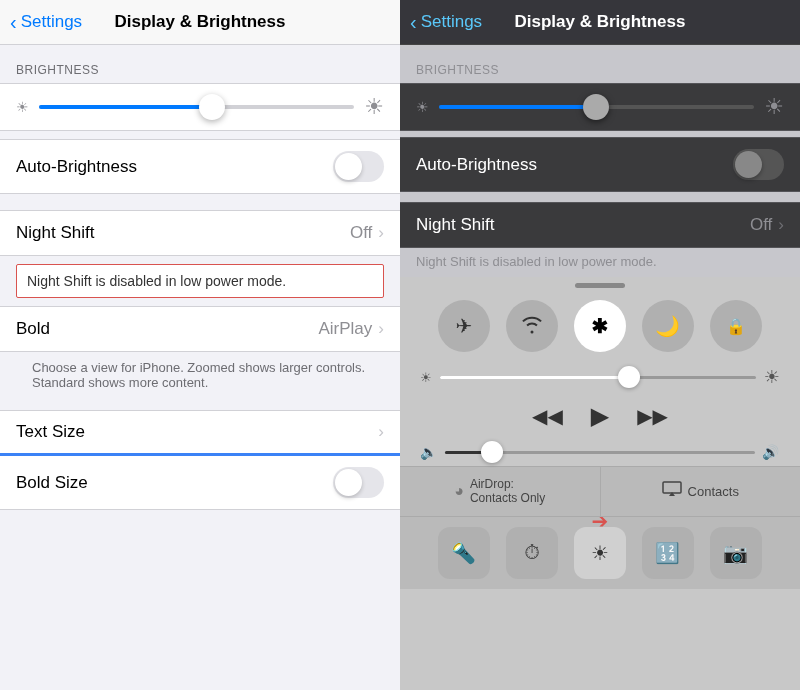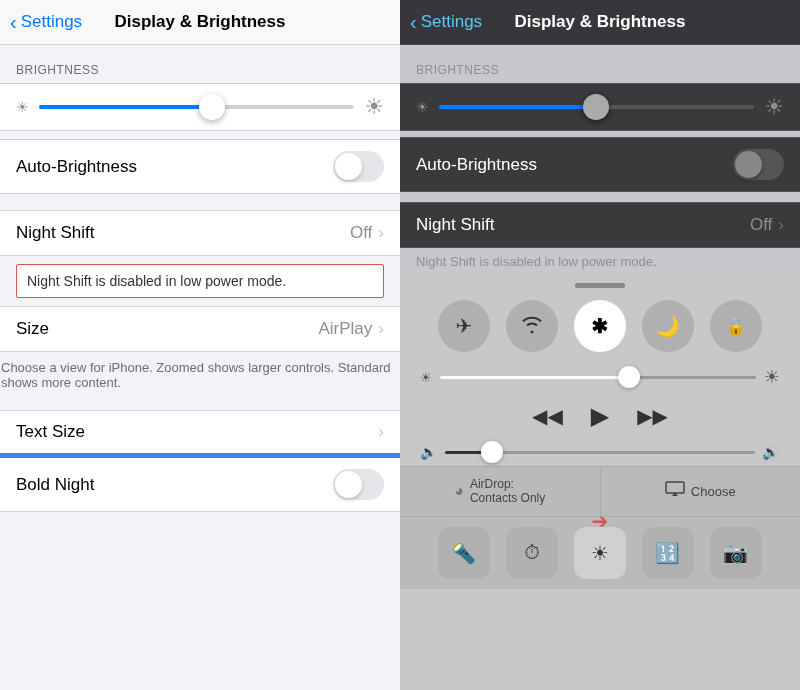--- a/index.html
+++ b/index.html
@@ -94,21 +94,21 @@
       margin: 0;
       border-top: 1px solid #d1d1d6;
       border-bottom: 1px solid #d1d1d6;
     }
 
     .settings-row {
       display: flex;
       align-items: center;
       padding: 11px 16px;
       min-height: 44px;
-      border-bottom: 5px solid #3b82f6;
+      border-bottom: 3px solid #3b82f6;
     }
     .settings-row:last-child {
       border-bottom: none;
     }
 
     .settings-row-label {
       font-size: 17px;
       color: #000;
       flex: 1;
     }
@@ -186,21 +186,21 @@
       position: absolute;
       top: 2px;
       left: 2px;
       box-shadow: 0 2px 4px rgba(0,0,0,0.2);
     }
 
     
     .description-text {
       font-size: 13px;
       color: #6d6d72;
-      padding: 8px 1px 12px;
+      padding: 8px 32px 12px;
     }
 
     
     .night-shift-box {
       border: 1.5px solid #d9534f;
       margin: 8px 16px;
       padding: 8px 10px;
       background: #fff;
       border-radius: 2px;
       font-size: 14px;
@@ -533,36 +533,36 @@
     </div>
   </div>
 
   <div class="night-shift-box">
     <span>Night Shift is disabled in low power mode.</span>
   </div>
 
 
   <div class="settings-group">
     <div class="settings-row">
-      <span class="settings-row-label">Size</span>
+      <span class="settings-row-label">Bold</span>
       <span class="settings-row-value">AirPlay</span>
       <span class="chevron-right">›</span>
     </div>
   </div>
   <div class="description-text">Choose a view for iPhone. Zoomed shows larger controls. Standard shows more content.</div>
 
   <div style="height:8px;"></div>
 
   <div class="settings-group">
     <div class="settings-row">
       <span class="settings-row-label">Text Size</span>
       <span class="chevron-right">›</span>
     </div>
     <div class="settings-row">
-      <span class="settings-row-label">Bold Night</span>
+      <span class="settings-row-label">Bold Size</span>
       <div class="toggle">
         <div class="toggle-knob"></div>
       </div>
     </div>
   </div>
 
 </div>
 
 <div class="right-panel">
 
@@ -663,21 +663,21 @@
         <span style="font-size:16px; color:#777;">◕</span>
         <span style="font-size:12px; color:#444; line-height:1.2;">AirDrop:<br>Contacts Only</span>
       </div>
       <div class="cc-share-btn">
         <span style="font-size:16px;">
           <svg width="20" height="16" viewBox="0 0 20 16" fill="none" xmlns="http://www.w3.org/2000/svg">
             <rect x="1" y="1" width="18" height="11" rx="1" stroke="#444" stroke-width="1.5" fill="none"></rect>
             <path d="M7 15l3-4 3 4H7z" fill="#444"></path>
           </svg>
         </span>
-        <span style="font-size:13px; color:#444;">Choose</span>
+        <span style="font-size:13px; color:#444;">Contacts</span>
       </div>
     </div>
 
     <div class="cc-bottom-icons">
       <div class="cc-bottom-btn">
         <span>🔦</span>
       </div>
       <div class="cc-bottom-btn">
         <span>⏱</span>
       </div>

